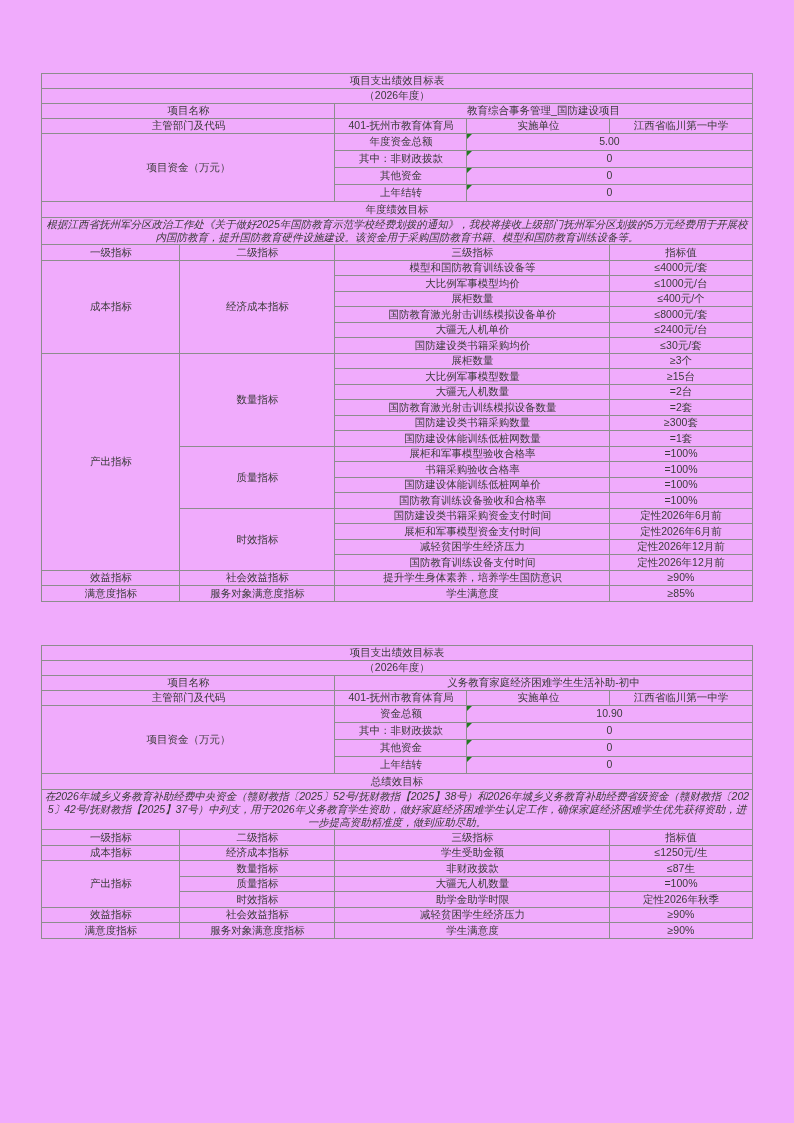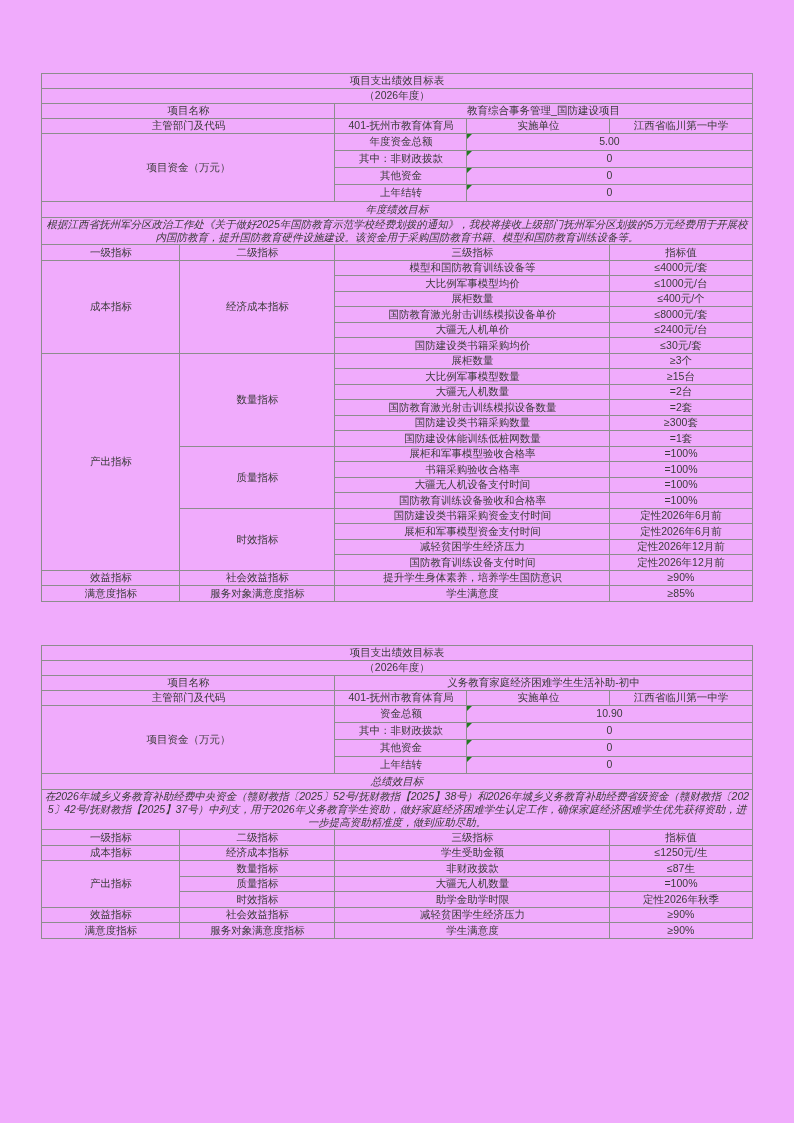--- a/index.html
+++ b/index.html
@@ -16,21 +16,21 @@
     width:710px; margin:0 auto; border-collapse:collapse; table-layout:fixed;
     font-size:10.5px; color:#3b3b3b; border:1.5px solid #565656;
   }
   table.doc-table + table.doc-table { margin-top:43px; }
   table.doc-table td {
     border:1px solid #8d8d8d; text-align:center; vertical-align:middle;
     padding:0 2px; height:14px; line-height:1.25; position:relative;
     overflow:hidden; word-break:break-all;
   }
   tr.r-fund td { height:16px; }
-  tr.r-goalhead td { height:15px;font-style:italic; }
+  tr.r-goalhead td { height:15px; }
   tr.r-ind td { height:14.5px; }
   td.para {
     line-height:18px; padding:11px 8px; height:auto; text-align:center;font-style:italic;
   }
   td.fund-label { }
   .tri {
     position:absolute; top:0; left:0; width:0; height:0;
     border-top:5px solid #217a21; border-right:5px solid transparent;
     display:block;
   }
@@ -148,21 +148,21 @@
         <tr class="r-ind">
           <td rowspan="4">质量指标</td>
           <td colspan="2">展柜和军事模型验收合格率</td>
           <td>=100%</td>
         </tr>
         <tr class="r-ind">
           <td colspan="2">书籍采购验收合格率</td>
           <td>=100%</td>
         </tr>
         <tr class="r-ind">
-          <td colspan="2">大疆无人机设备支付时间</td>
+          <td colspan="2">国防建设体能训练低桩网单价</td>
           <td>=100%</td>
         </tr>
         <tr class="r-ind">
           <td colspan="2">国防教育训练设备验收和合格率</td>
           <td>=100%</td>
         </tr>
         <tr class="r-ind">
           <td rowspan="4">时效指标</td>
           <td colspan="2">国防建设类书籍采购资金支付时间</td>
           <td>定性2026年6月前</td>

